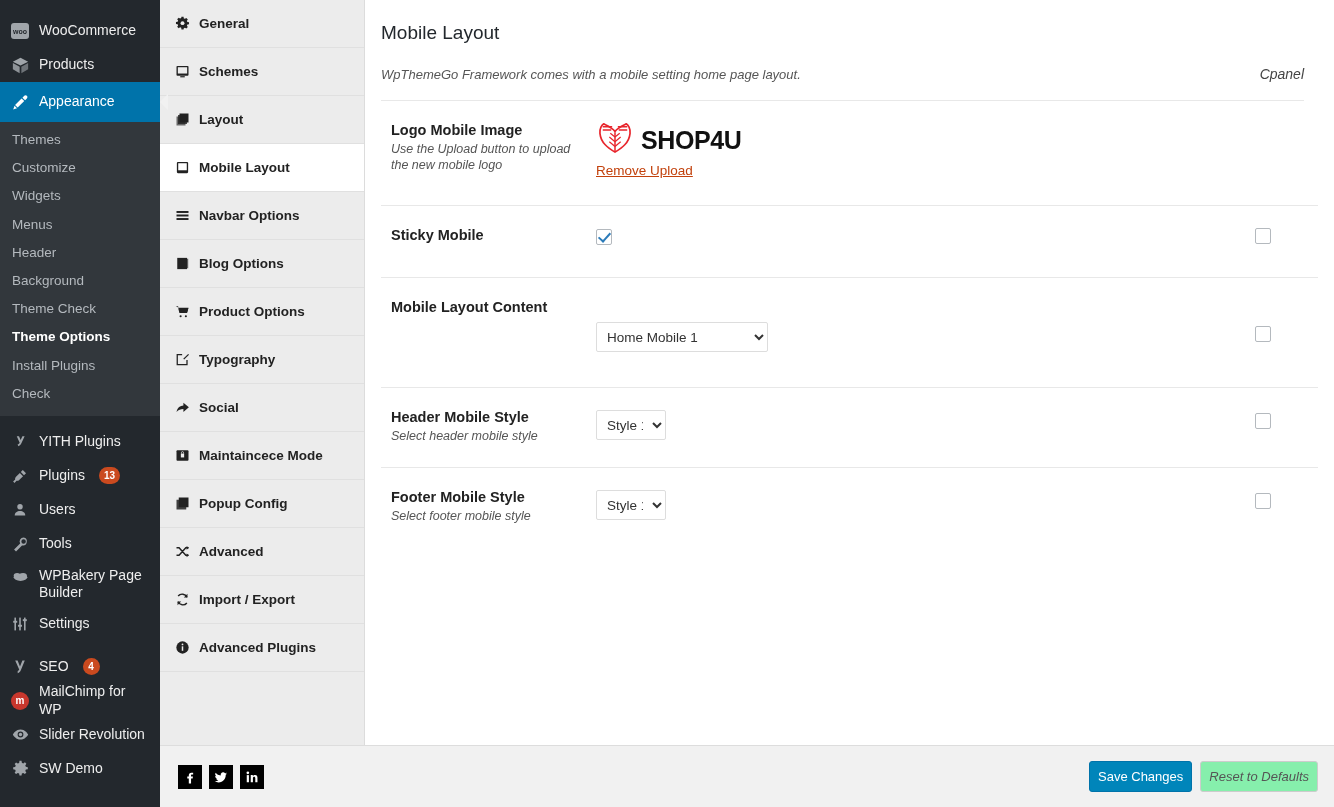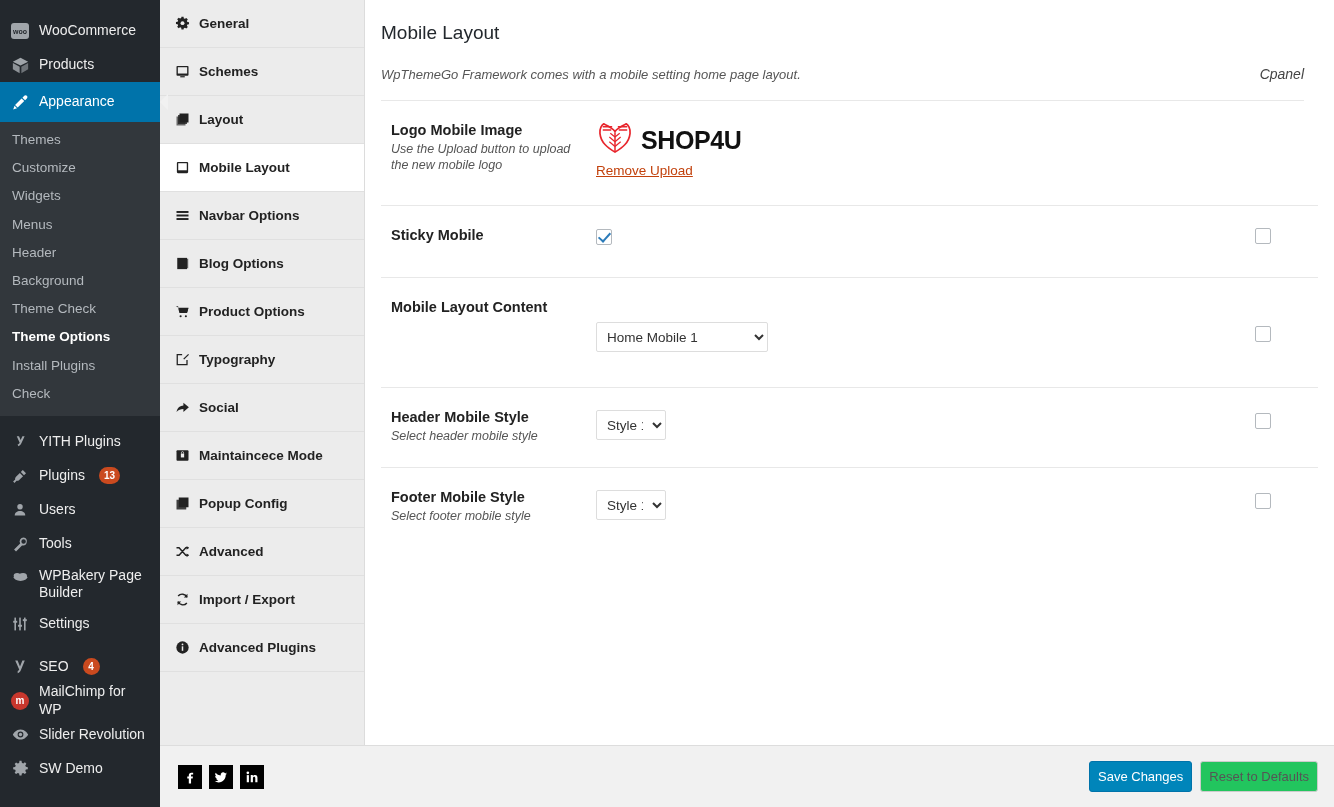--- a/index.html
+++ b/index.html
@@ -189,21 +189,21 @@
     cursor: pointer;
   }
   .soc svg { display: block; }
   .foot-btns { display: flex; gap: 8px; }
   .btn {
     font-family: "Liberation Sans", sans-serif; font-size: 13px;
     padding: 7px 8px; border-radius: 3px; cursor: pointer;
     border: 1px solid transparent; line-height: 1.2;
   }
   .btn-primary { background: #0085ba; border-color: #0073aa; color: #fff; }
-  .btn-secondary { background: #22c55e; border-color: #ccc; color: #555; }
+  .btn-secondary { background: #86efac; border-color: #ccc; color: #555; font-style: italic; }
   .tabs-filler { background:#ececec; height: 100%; }
 </style>
 </head>
 <body>
 
 <div class="app">
 
   <nav class="wp-sidebar">
     <div style="height:14px"></div>
 

